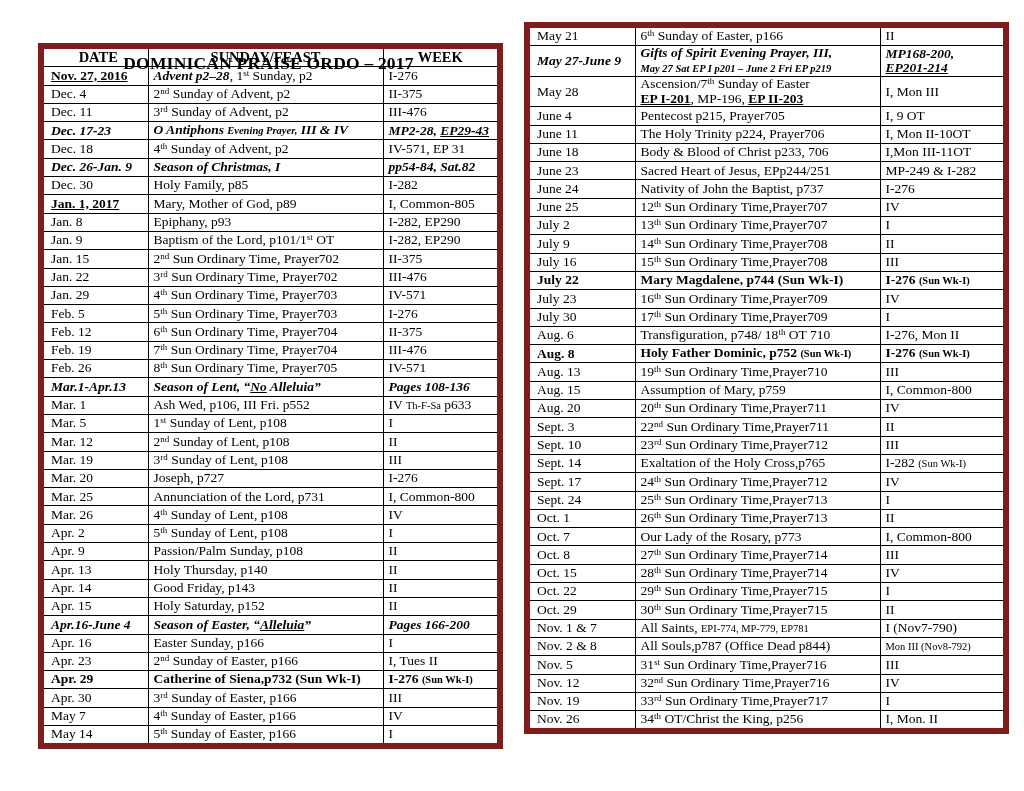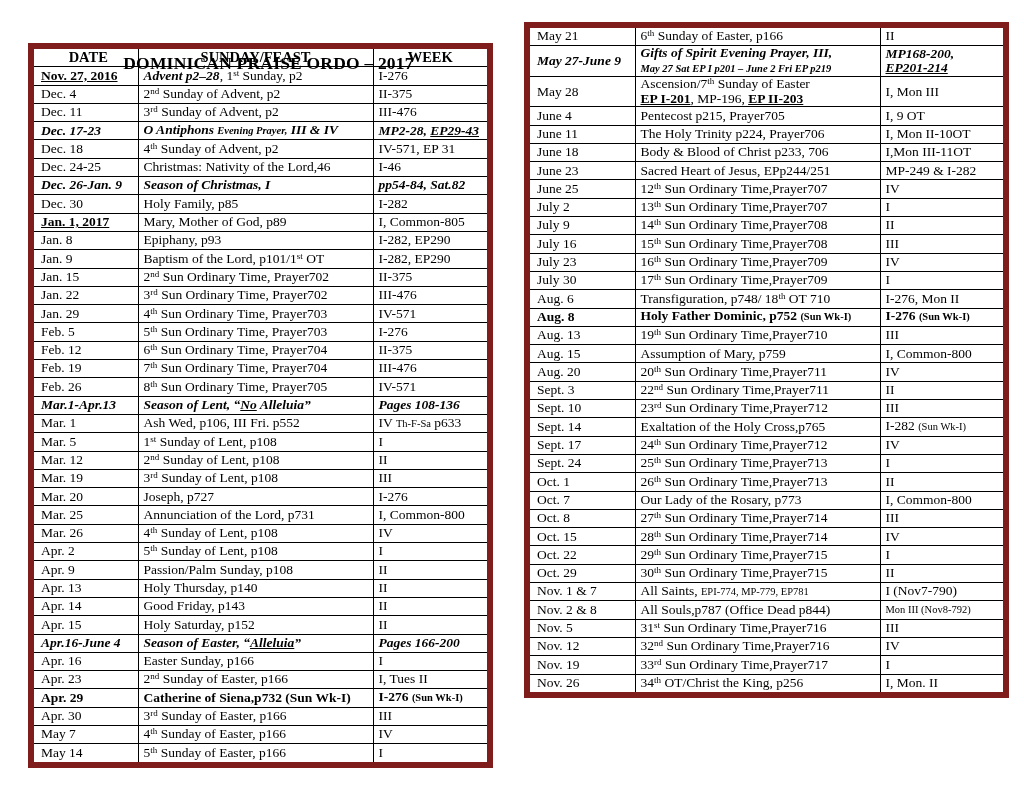--- a/index.html
+++ b/index.html
@@ -8,21 +8,21 @@
     font-family:"Liberation Serif","DejaVu Serif",serif;color:#000;
   }
   .ordo-title{
     position:absolute;left:38px;top:19px;width:461px;
     text-align:center;font-weight:bold;font-size:17.5px;letter-spacing:.2px;margin-top:34px;
   }
   table.ordo{
     position:absolute;border-collapse:collapse;table-layout:fixed;
     border:6px solid #7f1d1d;font-size:13.5px;
   }
-  #tbl-left{left:28px;top:43px;}
+  #tbl-left{left:38px;top:43px;}
   #tbl-right{left:524px;top:22px;}
   .ordo td,.ordo th{
     border:1px solid #000;height:17.3px;line-height:14.5px;
     padding:0 3px 0 5px;vertical-align:middle;overflow:hidden;
   }
   .ordo td:first-child,.ordo th:first-child{padding-left:7px;}
   .ordo th{
     text-align:center;font-weight:bold;font-size:14.5px;padding:0 2px;
   }
   .bd{font-weight:700;}
@@ -69,25 +69,20 @@
         <td class="bd it">Dec. 17-23</td>
         <td class="bd it">O Antiphons <span class="sm">Evening Prayer,</span> III &amp; IV</td>
         <td class="bd it">MP2-28, <span class="ul">EP29-43</span></td>
       </tr>
       <tr>
         <td>Dec. 18</td>
         <td>4<span class="sup">th</span> Sunday of Advent, p2</td>
         <td>IV-571, EP 31</td>
       </tr>
       <tr>
-        <td>Dec. 24-25</td>
-        <td>Christmas: Nativity of the Lord,46</td>
-        <td>I-46</td>
-      </tr>
-      <tr>
         <td class="bd it">Dec. 26-Jan. 9</td>
         <td class="bd it">Season of Christmas, I</td>
         <td class="bd it">pp54-84, Sat.82</td>
       </tr>
       <tr>
         <td>Dec. 30</td>
         <td>Holy Family, p85</td>
         <td>I-282</td>
       </tr>
       <tr>
@@ -279,38 +274,48 @@
         <td>June 18</td>
         <td>Body &amp; Blood of Christ p233, 706</td>
         <td>I,Mon III-11OT</td>
       </tr>
       <tr>
         <td>June 23</td>
         <td>Sacred Heart of Jesus, EPp244/251</td>
         <td>MP-249 &amp; I-282</td>
       </tr>
       <tr>
+        <td>June 24</td>
+        <td>Nativity of John the Baptist, p737</td>
+        <td>I-276</td>
+      </tr>
+      <tr>
         <td>June 25</td>
         <td>12<span class="sup">th</span> Sun Ordinary Time,Prayer707</td>
         <td>IV</td>
       </tr>
       <tr>
         <td>July 2</td>
         <td>13<span class="sup">th</span> Sun Ordinary Time,Prayer707</td>
         <td>I</td>
       </tr>
       <tr>
         <td>July 9</td>
         <td>14<span class="sup">th</span> Sun Ordinary Time,Prayer708</td>
         <td>II</td>
       </tr>
       <tr>
         <td>July 16</td>
         <td>15<span class="sup">th</span> Sun Ordinary Time,Prayer708</td>
         <td>III</td>
+      </tr>
+      <tr>
+        <td class="bd">July 22</td>
+        <td class="bd">Mary Magdalene, p744 (Sun Wk-I)</td>
+        <td class="bd">I-276 <span class="sm">(Sun Wk-I)</span></td>
       </tr>
       <tr>
         <td>July 23</td>
         <td>16<span class="sup">th</span> Sun Ordinary Time,Prayer709</td>
         <td>IV</td>
       </tr>
       <tr>
         <td>July 30</td>
         <td>17<span class="sup">th</span> Sun Ordinary Time,Prayer709</td>
         <td>I</td>

